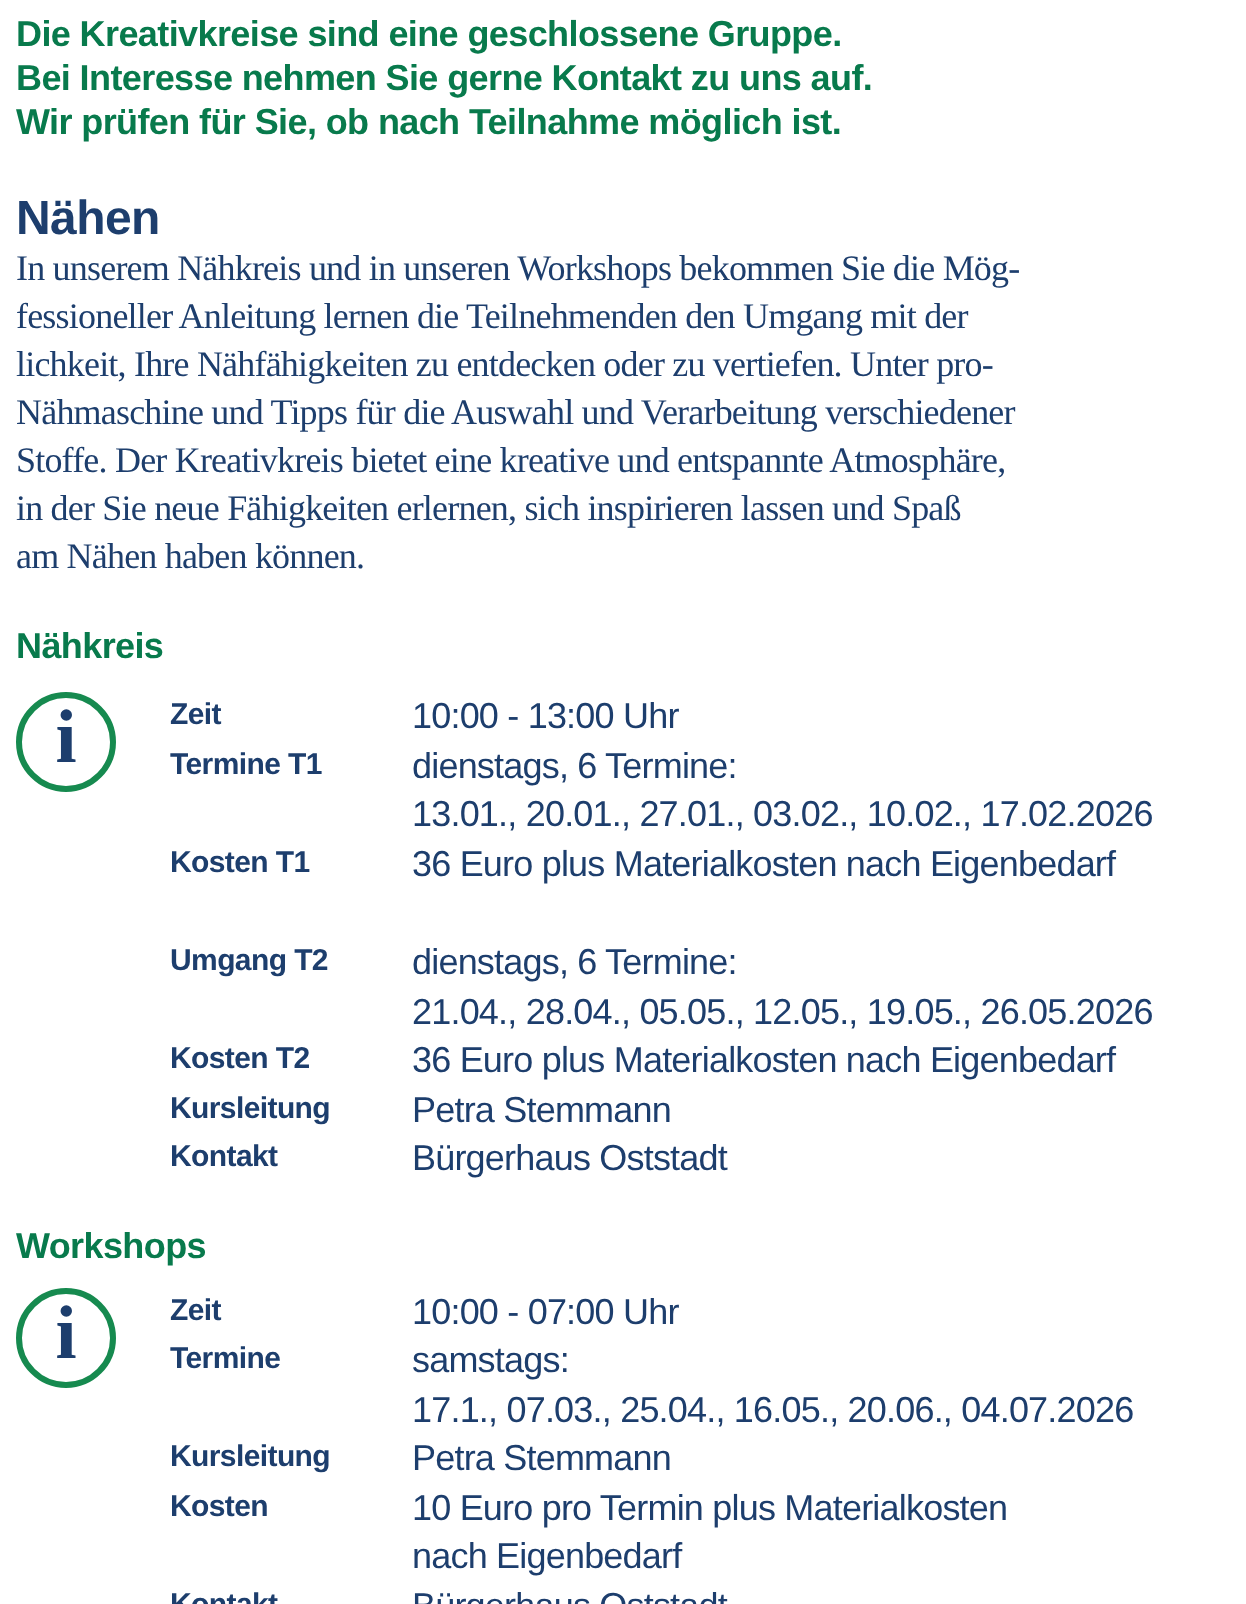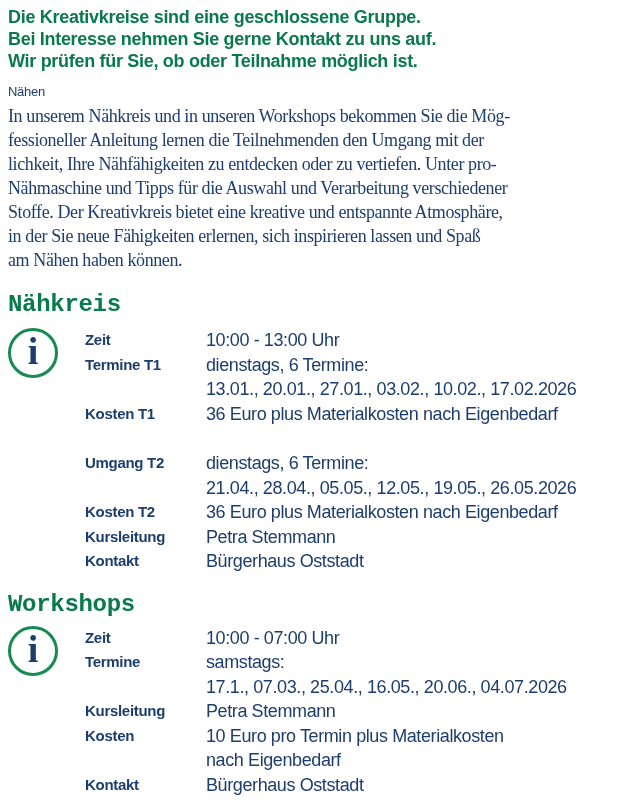--- a/index.html
+++ b/index.html
@@ -16,40 +16,39 @@
   }
   .intro-line {
     color: #087a4c;
     font-weight: bold;
     font-size: 18px;
     line-height: 22px;
     letter-spacing: -0.3px;
     white-space: nowrap;
   }
   .subject-heading {
-    font-weight: normal;
-    font-size: 13px;
+    font-weight: bold;
+    font-size: 24px;
     line-height: 24px;
-    margin-top: 8px;
+    margin-top: 26px;
     letter-spacing: -0.3px;
   }
   .paragraph { margin: 0; font-family: Liberation Serif, serif; }
   .paragraph-line {
     font-size: 18px;
     line-height: 24px;
     letter-spacing: -0.4px;
     white-space: nowrap;
   }
   .section-heading {
     color: #087a4c;
     font-weight: bold;
-    font-size: 24px;
+    font-size: 18px;
     line-height: 22px;
     letter-spacing: -0.3px;
-    font-family: Liberation Mono, monospace;
   }
   .section-heading.first { margin-top: 22px; }
   .section-heading.second { margin-top: 20px; }
   .section-body {
     display: flex;
     align-items: flex-start;
   }
   .section-body.first { margin-top: 12px; }
   .section-body.second { margin-top: 10px; }
   .icon-col {
@@ -98,21 +97,21 @@
   .row-spacer { height: 25px; }
 </style>
 </head>
 <body>
 
 <div class="page">
 
   <div>
     <div class="intro-line">Die Kreativkreise sind eine geschlossene Gruppe.</div>
     <div class="intro-line">Bei Interesse nehmen Sie gerne Kontakt zu uns auf.</div>
-    <div class="intro-line">Wir prüfen für Sie, ob oder Teilnahme möglich ist.</div>
+    <div class="intro-line">Wir prüfen für Sie, ob nach Teilnahme möglich ist.</div>
   </div>
 
   <div class="subject-heading">Nähen</div>
   <div class="paragraph">
     <div class="paragraph-line">In unserem Nähkreis und in unseren Workshops bekommen Sie die Mög-</div>
     <div class="paragraph-line">fessioneller Anleitung lernen die Teilnehmenden den Umgang mit der</div>
     <div class="paragraph-line">lichkeit, Ihre Nähfähigkeiten zu entdecken oder zu vertiefen. Unter pro-</div>
     <div class="paragraph-line">Nähmaschine und Tipps für die Auswahl und Verarbeitung verschiedener</div>
     <div class="paragraph-line">Stoffe. Der Kreativkreis bietet eine kreative und entspannte Atmosphäre,</div>
     <div class="paragraph-line">in der Sie neue Fähigkeiten erlernen, sich inspirieren lassen und Spaß</div>

